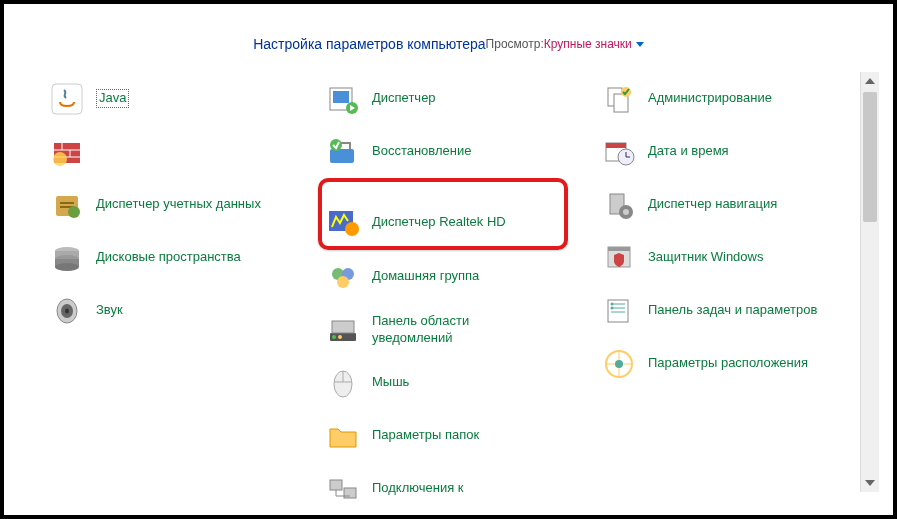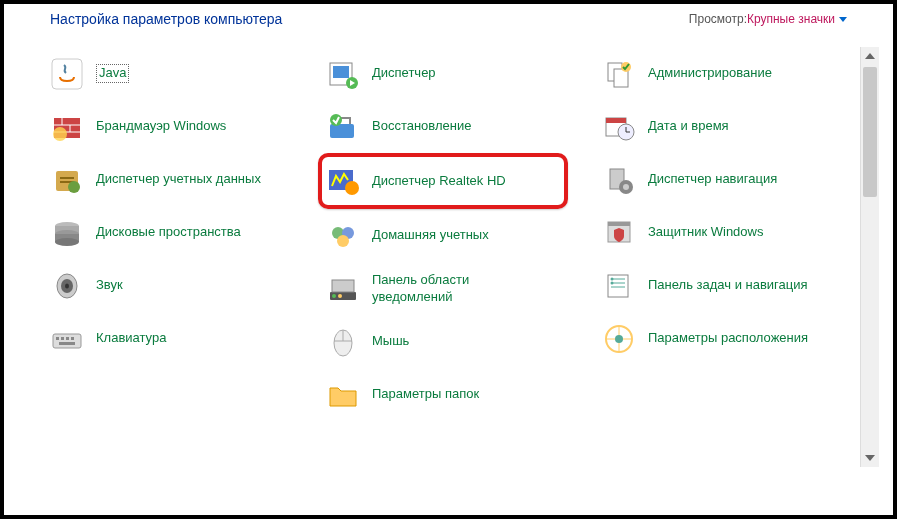--- a/index.html
+++ b/index.html
@@ -1,30 +1,30 @@
 <!DOCTYPE html>
 <html><head>
 <meta charset="utf-8">
 <style>
   html,body{margin:0;padding:0;font-family:"Segoe UI",Tahoma,sans-serif;font-size:13px;color:#000;background:#fff}
   .frame{width:897px;height:519px;border:4px solid #000;box-sizing:border-box;position:relative;overflow:hidden}
-  .header{display:flex;justify-content:space-between;align-items:center;padding:7px 46px 14px 46px}
+  .header{display:flex;justify-content:center;align-items:center;padding:32px 46px 14px 46px}
   .title{color:#003399;font-size:14px}
   .view{display:flex;align-items:center;gap:0;font-size:12px}
   .view .lbl{color:#555}
   .view .val{color:#be185d;cursor:pointer;display:flex;align-items:center;gap:4px}
   .chev{width:0;height:0;border-left:4px solid transparent;border-right:4px solid transparent;border-top:5px solid #0066cc}
   .body{display:flex;padding:6px 14px 0 46px;height:420px}
   .columns{flex:1;display:flex;gap:18px}
   .col{flex:1}
   .item{display:flex;align-items:center;gap:12px;height:53px;padding-right:10px;cursor:pointer}
   .icon{width:34px;height:34px;flex-shrink:0;display:flex;align-items:center;justify-content:center}
   .label{color:#0a7b3e;font-size:13px;line-height:1.25;max-width:180px}
   .dotted{border:1px dotted #666;padding:0 2px}
-  .highlight{border:4px solid #e11b1b;border-radius:10px;padding:4px 10px 4px 4px;margin-left:-8px;margin-right:16px;height:auto;box-shadow:0 1px 2px rgba(0,0,0,.2)}
+  .highlight{border:4px solid #e11b1b;border-radius:10px;padding:20px 10px 4px 4px;margin-left:-8px;margin-right:16px;height:auto;box-shadow:0 1px 2px rgba(0,0,0,.2)}
   .highlight .item{height:40px}
   .scroll{width:18px;background:#f0f0f0;border-left:1px solid #ddd;position:relative}
   .scroll .up,.scroll .dn{position:absolute;left:0;right:0;height:18px;display:flex;align-items:center;justify-content:center;color:#888;cursor:pointer}
   .scroll .up{top:0}.scroll .dn{bottom:0}
   .scroll .thumb{position:absolute;left:2px;right:2px;top:20px;height:130px;background:#c8c8c8;border-radius:2px}
   .arr{width:0;height:0;border-left:5px solid transparent;border-right:5px solid transparent}
   .arr.u{border-bottom:6px solid #666}.arr.d{border-top:6px solid #666}
   svg{display:block}
 </style>
 </head>
@@ -59,21 +59,20 @@
             <div class="icon">
               <svg width="34" height="34">
                 <rect x="4" y="8" width="26" height="20" fill="#c44"></rect>
                 <line x1="4" y1="15" x2="30" y2="15" stroke="#fff"></line>
                 <line x1="4" y1="22" x2="30" y2="22" stroke="#fff"></line>
                 <line x1="12" y1="8" x2="12" y2="15" stroke="#fff"></line>
                 <line x1="20" y1="15" x2="20" y2="22" stroke="#fff"></line>
                 <circle cx="10" cy="24" r="7" fill="#ffd54f" opacity=".8"></circle>
               </svg>
             </div>
-            <div class="label">Брандмауэр Windows</div>
           </div>
           <div class="item">
             <div class="icon">
               <svg width="34" height="34">
                 <rect x="6" y="8" width="22" height="20" rx="2" fill="#d4a94e"></rect>
                 <rect x="10" y="14" width="14" height="2" fill="#8b6914"></rect>
                 <rect x="10" y="18" width="14" height="2" fill="#8b6914"></rect>
                 <circle cx="24" cy="24" r="6" fill="#6b9e3f"></circle>
               </svg>
             </div>
@@ -93,33 +92,20 @@
           </div>
           <div class="item">
             <div class="icon">
               <svg width="34" height="34">
                 <ellipse cx="17" cy="17" rx="10" ry="12" fill="#ccc" stroke="#888"></ellipse>
                 <ellipse cx="17" cy="17" rx="6" ry="7" fill="#666"></ellipse>
                 <ellipse cx="17" cy="17" rx="2" ry="2.5" fill="#333"></ellipse>
               </svg>
             </div>
             <div class="label">Звук</div>
-          </div>
-          <div class="item">
-            <div class="icon">
-              <svg width="34" height="34">
-                <rect x="3" y="12" width="28" height="14" rx="2" fill="#ddd" stroke="#999"></rect>
-                <rect x="6" y="15" width="3" height="3" fill="#888"></rect>
-                <rect x="11" y="15" width="3" height="3" fill="#888"></rect>
-                <rect x="16" y="15" width="3" height="3" fill="#888"></rect>
-                <rect x="21" y="15" width="3" height="3" fill="#888"></rect>
-                <rect x="9" y="20" width="16" height="3" fill="#888"></rect>
-              </svg>
-            </div>
-            <div class="label">Клавиатура</div>
           </div>
         </div>
         <div class="col">
           <div class="item">
             <div class="icon">
               <svg width="34" height="34">
                 <rect x="4" y="6" width="22" height="22" fill="#fff" stroke="#888"></rect>
                 <rect x="7" y="9" width="16" height="12" fill="#4a90d9"></rect>
                 <circle cx="26" cy="26" r="6" fill="#5b5"></circle>
                 <polygon points="24,23 24,29 29,26" fill="#fff"></polygon>
@@ -151,21 +137,21 @@
             </div>
           </div>
           <div class="item">
             <div class="icon">
               <svg width="34" height="34">
                 <circle cx="12" cy="14" r="6" fill="#7b7"></circle>
                 <circle cx="22" cy="14" r="6" fill="#79d"></circle>
                 <circle cx="17" cy="22" r="6" fill="#fc6"></circle>
               </svg>
             </div>
-            <div class="label">Домашняя учетных</div>
+            <div class="label">Домашняя группа</div>
           </div>
           <div class="item">
             <div class="icon">
               <svg width="34" height="34">
                 <rect x="4" y="20" width="26" height="8" rx="1" fill="#555"></rect>
                 <rect x="6" y="8" width="22" height="12" fill="#ccc" stroke="#888"></rect>
                 <circle cx="8" cy="24" r="2" fill="#5b5"></circle>
                 <circle cx="14" cy="24" r="2" fill="#fc6"></circle>
               </svg>
             </div>
@@ -181,20 +167,31 @@
             </div>
             <div class="label">Мышь</div>
           </div>
           <div class="item">
             <div class="icon">
               <svg width="34" height="34">
                 <path d="M4 10 L12 10 L15 13 L30 13 L30 28 L4 28 Z" fill="#fc6" stroke="#d90"></path>
               </svg>
             </div>
             <div class="label">Параметры папок</div>
+          </div>
+          <div class="item">
+            <div class="icon">
+              <svg width="34" height="34">
+                <rect x="4" y="8" width="12" height="10" fill="#ccc" stroke="#888"></rect>
+                <rect x="18" y="16" width="12" height="10" fill="#ccc" stroke="#888"></rect>
+                <line x1="10" y1="18" x2="10" y2="24" stroke="#888"></line>
+                <line x1="10" y1="24" x2="24" y2="24" stroke="#888"></line>
+              </svg>
+            </div>
+            <div class="label">Подключения к</div>
           </div>
         </div>
         <div class="col">
           <div class="item">
             <div class="icon">
               <svg width="34" height="34">
                 <rect x="6" y="6" width="14" height="18" fill="#fff" stroke="#888"></rect>
                 <rect x="12" y="12" width="14" height="18" fill="#fff" stroke="#888"></rect>
                 <circle cx="24" cy="10" r="5" fill="#fc6"></circle>
                 <path d="M21 10 L23 12 L27 7" fill="none" stroke="#393" stroke-width="2"></path>
@@ -238,21 +235,21 @@
             <div class="icon">
               <svg width="34" height="34">
                 <rect x="6" y="6" width="20" height="22" fill="#fff" stroke="#888"></rect>
                 <line x1="9" y1="10" x2="23" y2="10" stroke="#5a9"></line>
                 <line x1="9" y1="14" x2="23" y2="14" stroke="#5a9"></line>
                 <line x1="9" y1="18" x2="23" y2="18" stroke="#5a9"></line>
                 <circle cx="10" cy="10" r="1.5" fill="#5a9"></circle>
                 <circle cx="10" cy="14" r="1.5" fill="#5a9"></circle>
               </svg>
             </div>
-            <div class="label">Панель задач и навигация</div>
+            <div class="label">Панель задач и параметров</div>
           </div>
           <div class="item">
             <div class="icon">
               <svg width="34" height="34">
                 <circle cx="17" cy="17" r="13" fill="none" stroke="#fc6" stroke-width="2"></circle>
                 <line x1="17" y1="4" x2="17" y2="30" stroke="#fc6"></line>
                 <line x1="4" y1="17" x2="30" y2="17" stroke="#fc6"></line>
                 <circle cx="17" cy="17" r="4" fill="#5a9"></circle>
               </svg>
             </div>

